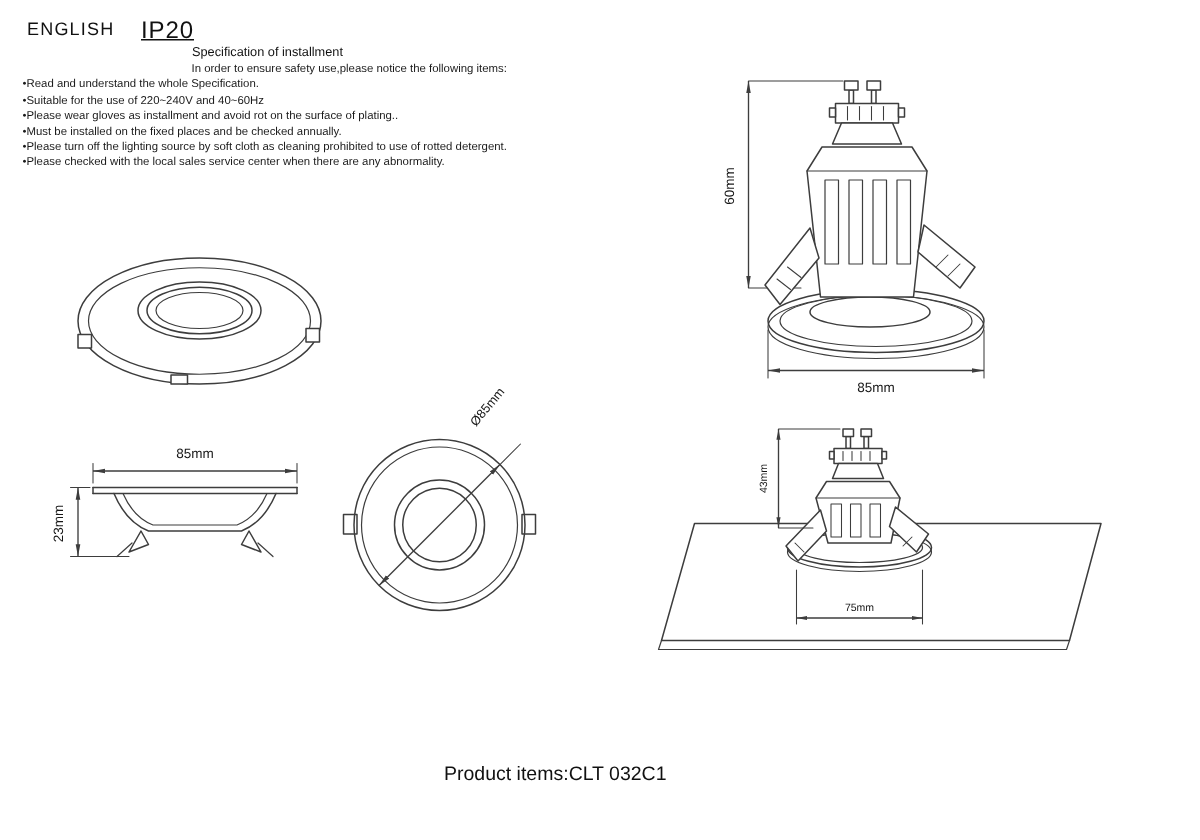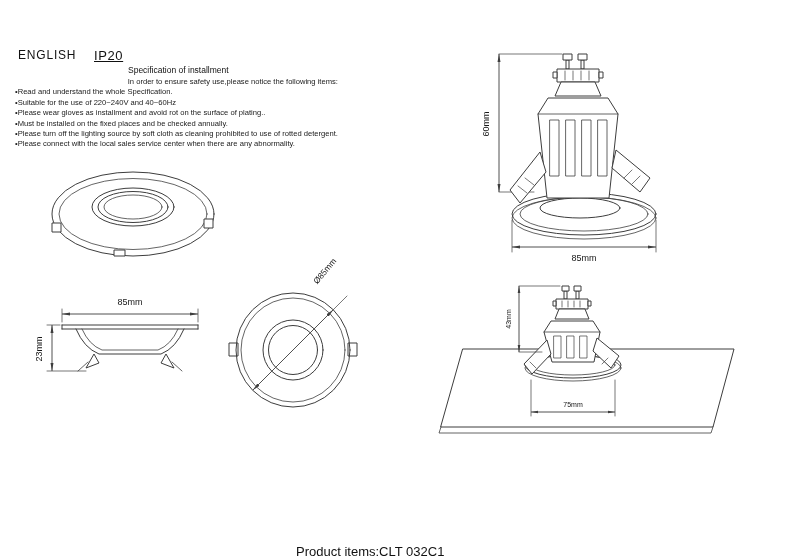--- a/index.html
+++ b/index.html
@@ -1,21 +1,21 @@
 <!DOCTYPE html>
 <html><head>
 <meta charset="utf-8">
 <style>
   * { margin:0; padding:0; box-sizing:border-box; }
   html,body { background:#ffffff; }
   .page { position:relative; width:800px; height:560px; background:#ffffff;
           font-family:"Liberation Sans","DejaVu Sans",sans-serif; color:#111; overflow:hidden; }
-  .abs { position:absolute;margin-top:36px; }
+  .abs { position:absolute; }
   .header-lang { left:18px; top:12px; font-size:12px; letter-spacing:0.8px; }
-  .header-ip { left:94px; top:12px; font-size:13px; letter-spacing:0.6px;text-decoration:underline; }
+  .header-ip { left:94px; top:12px; font-size:16px; letter-spacing:0.6px;text-decoration:underline; }
   .spec-title { left:128px; top:29px; font-size:8.5px; }
   .instructions { left:15px; top:41px; font-size:7.6px; line-height:10.4px; white-space:nowrap; color:#1a1a1a; }
   .instr-intro { padding-left:8px;text-align:right; }
   .product-coding { left:296px; top:508px; font-size:13px; }
   svg.drawing { position:absolute; overflow:visible; }
   svg text { font-family:"Liberation Sans","DejaVu Sans",sans-serif; fill:#161616; }
   .s   { stroke:#3d3d3d; fill:none; stroke-width:1; stroke-linecap:round; stroke-linejoin:round; }
   .s08 { stroke-width:0.8; }
   .s07 { stroke-width:0.7; }
   .fw  { fill:#ffffff; stroke:#3d3d3d; stroke-width:1; stroke-linejoin:round; }
@@ -30,21 +30,21 @@
   <div class="abs header-ip">IP20</div>
   <div class="abs spec-title">Specification of installment</div>
 
   <div class="abs instructions">
     <div class="instr-intro">In order to ensure safety use,please notice the following items:</div>
     <div>•Read and understand the whole Specification.</div>
     <div>•Suitable for the use of 220~240V and 40~60Hz</div>
     <div>•Please wear gloves as installment and avoid rot on the surface of plating..</div>
     <div>•Must be installed on the fixed places and be checked annually.</div>
     <div>•Please turn off the lighting source by soft cloth as cleaning prohibited to use of rotted detergent.</div>
-    <div>•Please connect with the local sales service center when there are any abnormality.</div>
+    <div>•Please checked with the local sales service center when there are any abnormality.</div>
   </div>
 
   <svg class="drawing" style="left:48px; top:166px;" width="170" height="98" viewBox="0 0 170 98">
     <g>
       <ellipse class="s" cx="85" cy="48" rx="81" ry="42" stroke-width="1.2"></ellipse>
       <ellipse class="s s08" cx="85" cy="48" rx="74" ry="35.5"></ellipse>
       <ellipse class="s" cx="85" cy="41" rx="41" ry="19"></ellipse>
       <ellipse class="s" cx="85" cy="41" rx="35" ry="15.5" stroke-width="3"></ellipse>
       <ellipse class="s s08" cx="85" cy="41" rx="29" ry="12"></ellipse>
       <rect class="fw" x="4" y="57" width="9" height="9"></rect>

